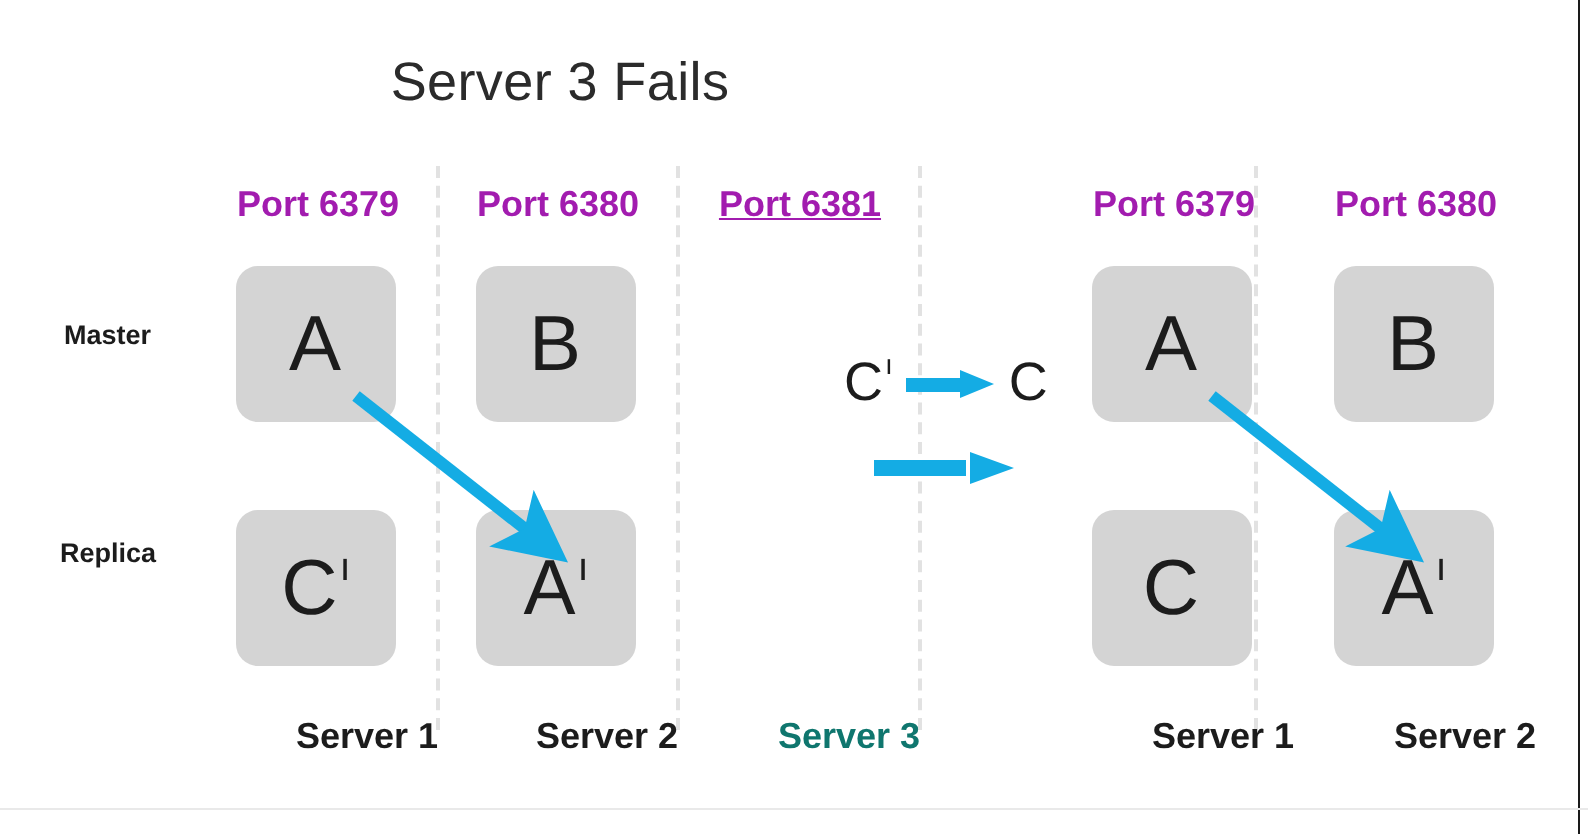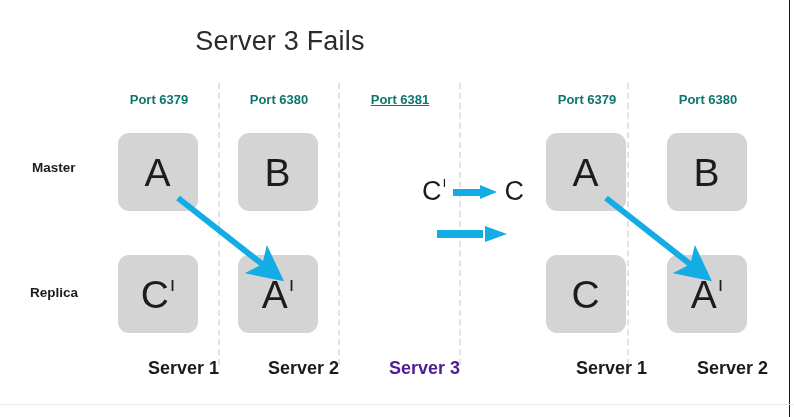--- a/index.html
+++ b/index.html
@@ -10,30 +10,30 @@
 
   
   .frame-rule{position:absolute;top:0;width:1px;height:417px;background:#1a1a1a;}
   .frame-rule-bottom{position:absolute;left:0;width:794px;height:1px;background:#e9e9e9;}
 
   .title{position:absolute;left:0;top:26px;width:560px;text-align:center;
          font-size:27px;font-weight:400;letter-spacing:.2px;color:#2b2b2b;
          white-space:nowrap;}
 
   .port-label{position:absolute;top:92px;width:120px;text-align:center;
-              font-size:13px;font-weight:700;color:#0f766e;white-space:nowrap;}
+              font-size:18px;font-weight:700;color:#a21caf;white-space:nowrap;}
 
   .server-label{position:absolute;top:358px;width:120px;text-align:right;
                 font-size:18px;font-weight:700;color:#1c1c1c;white-space:nowrap;}
-  .server-label.dim{color:#4c1d95;}
+  .server-label.dim{color:#0f766e;}
 
   .row-label{position:absolute;font-size:13.5px;font-weight:700;color:#1c1c1c;
              white-space:nowrap;text-align:left;}
   .row-label.master{left:32px;top:160px;}
-  .row-label.replica{left:30px;top:285px;}
+  .row-label.replica{left:30px;top:269px;}
 
   .node{position:absolute;width:80px;height:78px;border-radius:11px;
         background:#d4d4d4;display:flex;align-items:center;justify-content:center;}
   .node .glyph{font-size:39px;font-weight:400;color:#1c1c1c;line-height:1;
                font-family:"Liberation Sans","DejaVu Sans",sans-serif;
                position:relative;display:inline-block;}
   .node .glyph .prime{font-size:20px;vertical-align:super;line-height:0;
                       margin-left:1px;position:relative;top:-3px;}
 
   .divider{position:absolute;top:83px;width:0;height:282px;

